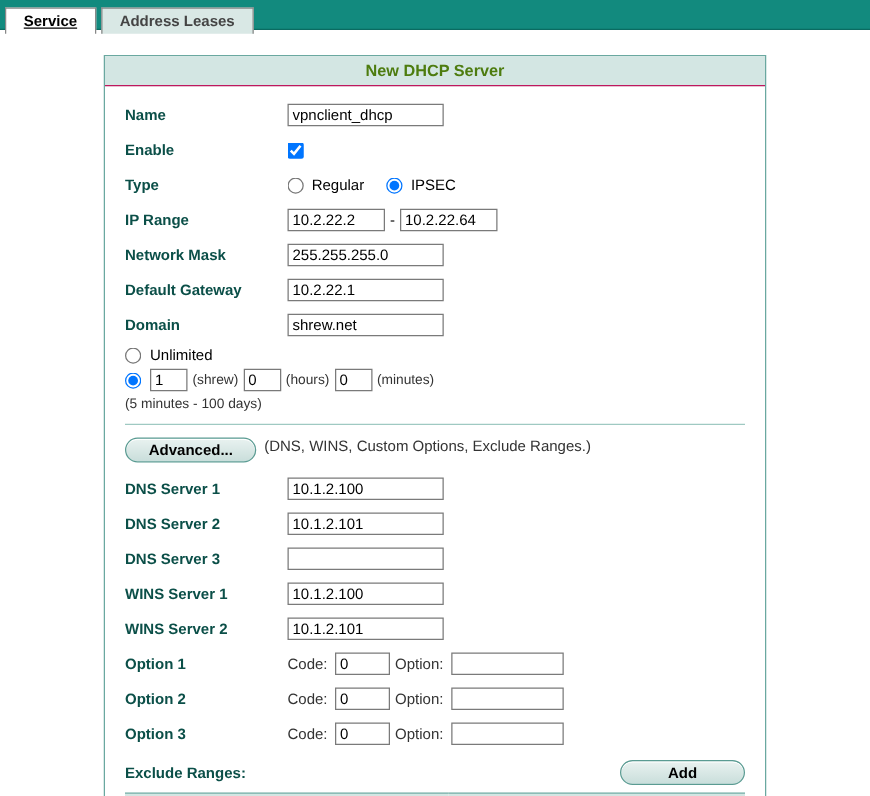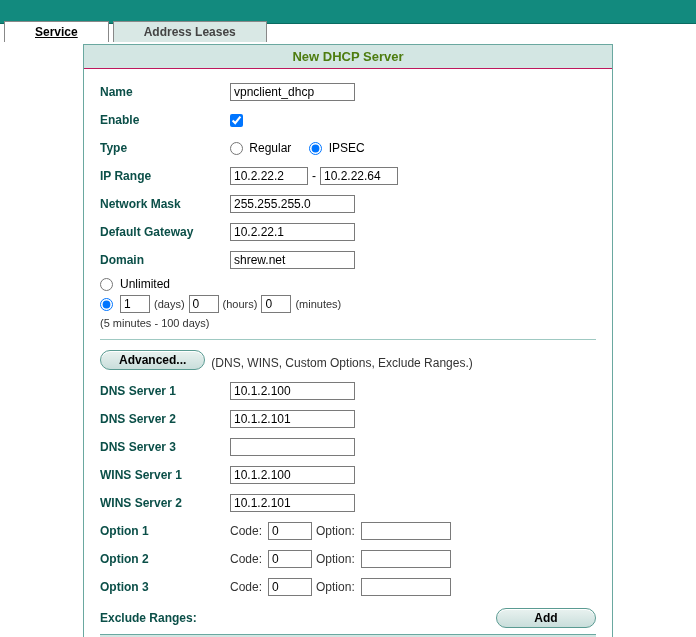--- a/index.html
+++ b/index.html
@@ -14,27 +14,27 @@
     border-bottom: 1px solid #0a6b61;
     height: 24px;
     display: flex;
     align-items: flex-end;
     padding: 0 4px;
   }
   .tab {
     background: #e8f2f0;
     border: 1px solid #888;
     border-bottom: none;
-    padding: 3px 30px;
+    padding: 3px 14px;
     font-size: 12px;
     color: #000;
     margin-right: 4px;
     cursor: pointer;
     position: relative;
-    top: 19px;
+    top: 4px;
   }
   .tab.active {
     background: #fff;
     font-weight: bold;
     text-decoration: underline;
   }
   .tab.inactive {
     background: #d9e8e5;
     font-weight: bold;
     color: #444;
@@ -99,21 +99,21 @@
     vertical-align: middle;
   }
   .rad-label { margin-right: 14px; }
   .hr {
     border: none;
     border-top: 1px solid #9fc9c2;
     margin: 10px 0;
   }
   .adv-row {
     display: flex;
-    align-items: flex-end;
+    align-items: flex-start;
     gap: 6px;
     margin-bottom: 10px;
   }
   .pill-btn {
     background: linear-gradient(#e9f2f0, #c9dedb);
     border: 1px solid #5a9b92;
     border-radius: 12px;
     padding: 2px 18px;
     font-weight: bold;
     color: #000;
@@ -228,21 +228,21 @@
 
       <div class="row" style="align-items:flex-start;">
         <div style="display:flex;flex-direction:column;gap:4px;">
           <div class="row-content">
             <input type="radio" name="lease" style="">
             <span>Unlimited</span>
           </div>
           <div class="row-content">
             <input type="radio" name="lease" checked="" style="">
             <input type="text" class="w20" value="1" style="">
-            <span class="noteline">(days)</span>
+            <span class="noteline">(shrew)</span>
             <input type="text" class="w20" value="0" style="">
             <span class="noteline">(hours)</span>
             <input type="text" class="w20" value="0" style="">
             <span class="noteline">(minutes)</span>
           </div>
           <div class="noteline">(5 minutes - 100 days)</div>
         </div>
       </div>
 
       <hr class="hr">

